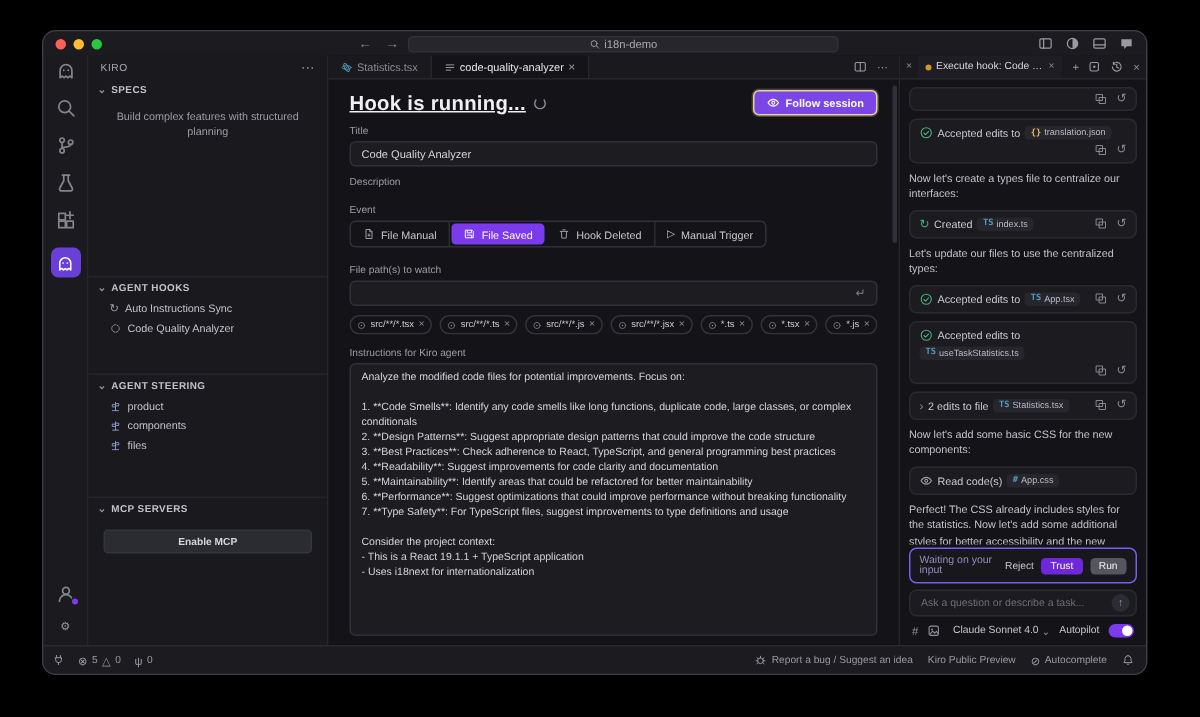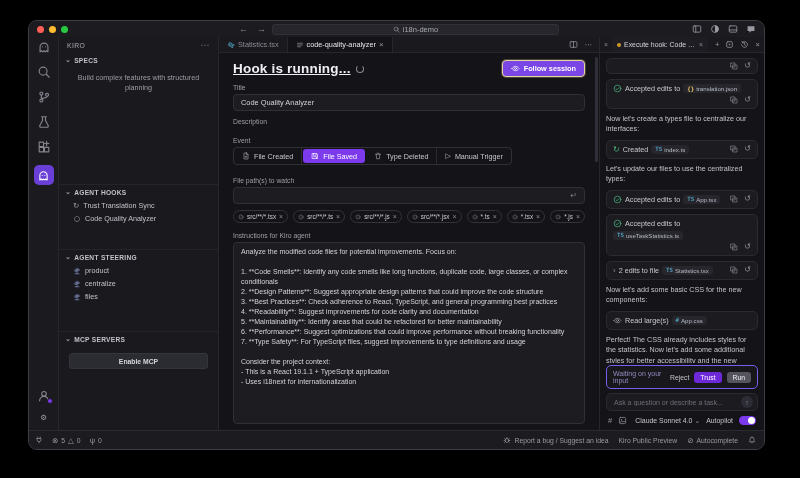--- a/index.html
+++ b/index.html
@@ -222,21 +222,21 @@
         </div>
         <div class="sec-desc">Build complex features with structured planning</div>
       </div>
       <div class="section" style="flex:0 0 65px;">
         <div class="sec-head">
           <span class="chev">⌄</span>
           <span>AGENT HOOKS</span>
         </div>
         <div class="tree-item">
           <span class="g" style="font-size:7.5px;color:#9d9da6;">↻</span>
-          <span>Trust Translation Sync</span>
+          <span>Auto Instructions Sync</span>
         </div>
         <div class="tree-item">
           <svg viewBox="0 0 16 16">
               <circle cx="8" cy="8" r="5" stroke-dasharray="2.4 1.8"></circle>
             </svg>
           <span>Code Quality Analyzer</span>
         </div>
       </div>
       <div class="section" style="flex:0 0 82px;">
         <div class="sec-head">
@@ -246,21 +246,21 @@
         <div class="tree-item steer">
           <svg viewBox="0 0 16 16">
               <path d="M8 2.5v11M4 13.5h8M8 4.2h4.3v3H8M8 5.5H3.7v3H8"></path>
             </svg>
           <span>product</span>
         </div>
         <div class="tree-item steer">
           <svg viewBox="0 0 16 16">
               <path d="M8 2.5v11M4 13.5h8M8 4.2h4.3v3H8M8 5.5H3.7v3H8"></path>
             </svg>
-          <span>centralize</span>
+          <span>components</span>
         </div>
         <div class="tree-item steer">
           <svg viewBox="0 0 16 16">
               <path d="M8 2.5v11M4 13.5h8M8 4.2h4.3v3H8M8 5.5H3.7v3H8"></path>
             </svg>
           <span>files</span>
         </div>
       </div>
       <div class="section" style="flex:1 1 auto;">
         <div class="sec-head">
@@ -317,33 +317,33 @@
 
         <div class="lbl">Description</div>
 
         <div class="lbl" style="margin-top:9px;">Event</div>
         <div class="seg-group">
           <div class="seg">
             <svg viewBox="0 0 16 16">
                 <path d="M9 2H4v12h8V5L9 2zM9 2v3h3"></path>
                 <path d="M6.5 9.5h3M8 8v3"></path>
               </svg>
-            <span>File Created</span>
+            <span>File Manual</span>
           </div>
           <div class="seg active">
             <svg viewBox="0 0 16 16">
                 <path d="M3 3h8.5L13 4.5V13H3zM5 3v3.5h5.5V3M5 9.5h6V13"></path>
               </svg>
             <span>File Saved</span>
           </div>
           <div class="seg">
             <svg viewBox="0 0 16 16">
                 <path d="M3 4.5h10M6.4 2.5h3.2M4.5 4.5l.6 9h5.8l.6-9"></path>
               </svg>
-            <span>Type Deleted</span>
+            <span>Hook Deleted</span>
           </div>
           <div class="seg">
             <span class="g" style="font-size:7px;">▷</span>
             <span>Manual Trigger</span>
           </div>
         </div>
 
         <div class="lbl" style="margin-top:12px;">File path(s) to watch</div>
         <div class="input inp-flex">
           <span class="ret">↵</span>
@@ -552,21 +552,21 @@
           </div>
         </div>
 
         <div class="msg">Now let's add some basic CSS for the new components:</div>
 
         <div class="card">
           <svg class="act-ic" style="color:#9a9aa2" viewBox="0 0 16 16">
               <path d="M1.8 8s2.4-4 6.2-4 6.2 4 6.2 4-2.4 4-6.2 4S1.8 8 1.8 8z"></path>
               <circle cx="8" cy="8" r="1.7"></circle>
             </svg>
-          <span class="txt">Read large(s)</span>
+          <span class="txt">Read code(s)</span>
           <span class="pill">
               <span class="fi fi-blue">#</span>
               <span>App.css</span>
             </span>
         </div>
 
         <div class="msg">Perfect! The CSS already includes styles for the statistics. Now let's add some additional styles for better accessibility and the new components:</div>
 
       </div>
 

